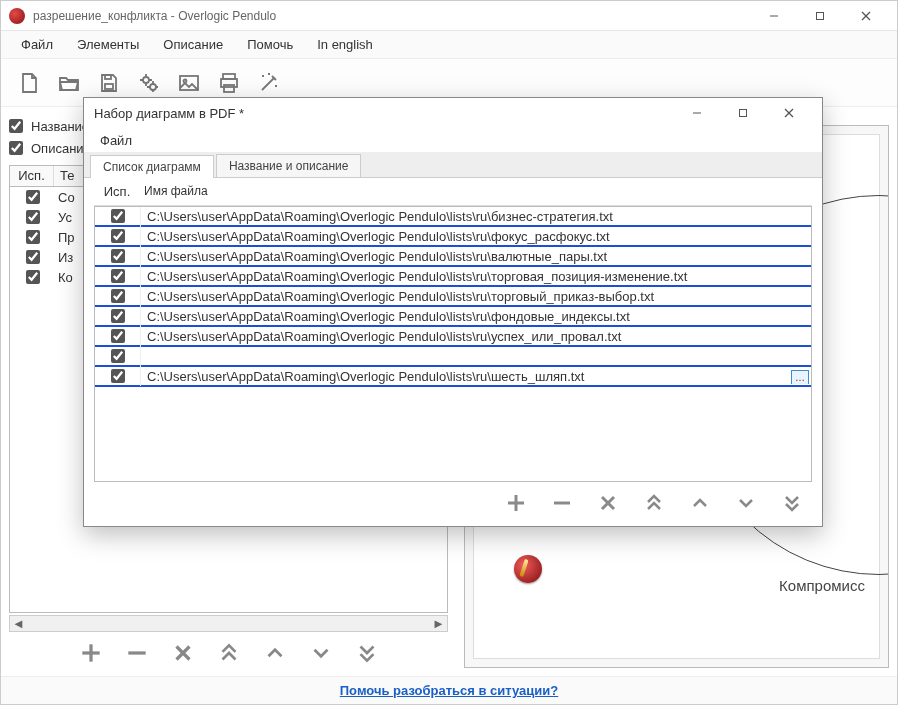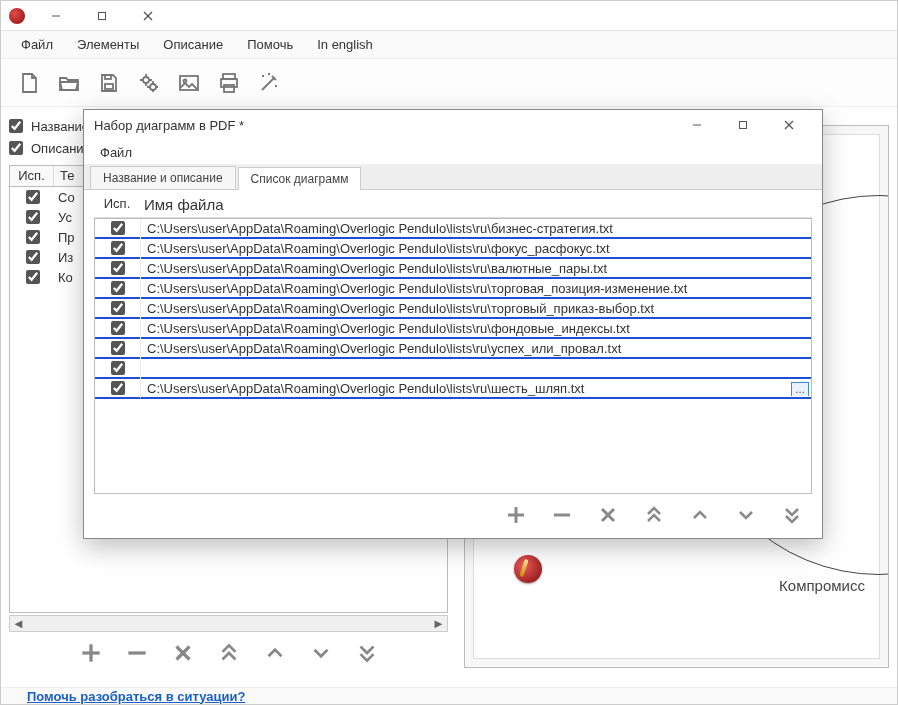--- a/index.html
+++ b/index.html
@@ -48,54 +48,55 @@
   
   .preview-label { font-size:12px; color:#555; height:18px; padding-left:4px; }
   .preview-box { flex:1; border:1px solid #bbb; background:#f7f7f7; position:relative; overflow:hidden;}
   .preview-canvas { position:absolute; inset:8px; background:#fff; border:1px solid #ddd;}
   .red-dot { position:absolute; width:28px; height:28px; border-radius:50%; background:radial-gradient(circle at 35% 35%, #f05a5a 0%, #7e0d0d 100%); left:40px; bottom:75px; box-shadow:0 1px 2px rgba(0,0,0,.4);}
   .red-dot:after { content:""; position:absolute; left:8px; top:4px; width:4px; height:18px; background:linear-gradient(#ffe9a0,#c68a00); transform:rotate(18deg); border-radius:2px;}
   .arc { position:absolute; right:-190px; top:60px; width:380px; height:380px; border:1px solid #444; border-radius:50%; }
   .arc-label { position:absolute; right:14px; bottom:64px; font-size:15px; color:#444;}
 
   
-  .footer { position:absolute; bottom:0; left:0; right:0; height:17px; display:flex; align-items:center; padding:0 26px; border-top:1px solid #eee; background:#fafafa;}
+  .footer { position:absolute; bottom:0; left:0; right:0; height:28px; display:flex; align-items:center; padding:0 26px; border-top:1px solid #eee; background:#fafafa;justify-content:center;}
   .footer a { color:#1a5fc7; text-decoration:underline; font-weight:600; font-size:13px;}
 
   
-  .dialog { position:absolute; left:82px; top:108px; width:740px; height:430px; background:#fff; border:1px solid #888; box-shadow:0 8px 24px rgba(0,0,0,.25); display:flex; flex-direction:column; z-index:50;}
+  .dialog { position:absolute; left:82px; top:96px; width:740px; height:430px; background:#fff; border:1px solid #888; box-shadow:0 8px 24px rgba(0,0,0,.25); display:flex; flex-direction:column; z-index:50;}
   .dlg-title { height:30px; display:flex; align-items:center; padding:0 10px; font-size:13px;}
   .dlg-title .ttxt { flex:1; }
   .dlg-menu { height:24px; display:flex; align-items:center; padding:0 8px; font-size:13px;}
   .dlg-menu .mi { padding:2px 8px;}
   .dlg-tabs { height:26px; display:flex; align-items:flex-end; background:#eee; border-bottom:1px solid #ccc; padding-left:6px; gap:2px;}
   .dlg-tabs .tab { padding:4px 12px; font-size:12px; background:#f6f6f6; border:1px solid #ccc; border-bottom:none; color:#444;}
   .dlg-tabs .tab.active { background:#fff; position:relative; top:1px;}
   .dlg-body { flex:1; padding:6px 10px 0 10px; display:flex; flex-direction:column;}
   .dlg-hdr { display:flex; height:22px; border-bottom:1px solid #ddd;}
   .dlg-hdr .hc1 { width:46px; text-align:center; font-size:13px;}
-  .dlg-hdr .hc2 { flex:1; padding-left:4px; font-size:15px;}
+  .dlg-hdr .hc2 { flex:1; padding-left:4px; font-size:12px;}
   .dlg-list { border:1px solid #bbb; flex:1; overflow:auto;}
   .dlg-row { display:flex; align-items:center; height:20px; font-size:13px; border-bottom:2px solid #1d4ed8;}
   .dlg-row .c1 { width:46px; text-align:center; border-right:1px solid #eee;}
   .dlg-row .c2 { flex:1; padding-left:6px; white-space:nowrap; overflow:hidden; position:relative;}
   .ellips-btn { position:absolute; right:2px; top:1px; width:18px; height:16px; border:1px solid #3b8bd6; background:#eaf3fb; font-size:10px; line-height:14px; text-align:center; color:#333;}
   .dlg-tool { height:44px; display:flex; align-items:center; justify-content:flex-end; gap:22px; padding:0 18px;}
   .dlg-tool svg { width:24px; height:24px; }
   .gray-ic { color:#8a8a8a; }
 
   input[type=checkbox]{ accent-color:#555; width:14px; height:14px;}
 </style>
 </head>
 <body>
 
 <div id="app">
 
   <div class="titlebar">
     <div class="app-icon"></div>
+    <div class="title-text">разрешение_конфликта - Overlogic Pendulo</div>
     <div class="win-btn">
         <svg viewBox="0 0 10 10" width="10" height="10">
           <line x1="1" y1="5" x2="9" y2="5" stroke="currentColor" stroke-width="1"></line>
         </svg>
       </div>
     <div class="win-btn">
         <svg viewBox="0 0 10 10" width="10" height="10">
           <rect x="1.5" y="1.5" width="7" height="7" fill="none" stroke="currentColor" stroke-width="1"></rect>
         </svg>
       </div>
@@ -269,22 +270,22 @@
           <svg viewBox="0 0 10 10" width="10" height="10">
             <line x1="1" y1="1" x2="9" y2="9" stroke="currentColor" stroke-width="1.2"></line>
             <line x1="9" y1="1" x2="1" y2="9" stroke="currentColor" stroke-width="1.2"></line>
           </svg>
         </div>
     </div>
     <div class="dlg-menu">
       <div class="mi">Файл</div>
     </div>
     <div class="dlg-tabs">
+      <div class="tab active">Список диаграмм</div>
       <div class="tab">Название и описание</div>
-      <div class="tab active">Список диаграмм</div>
     </div>
     <div class="dlg-body">
       <div class="dlg-hdr">
         <div class="hc1">Исп.</div>
         <div class="hc2">Имя файла</div>
       </div>
       <div class="dlg-list" id="dlg-list">
           <div class="dlg-row">
             <div class="c1"><input type="checkbox" checked="" style=""></div>
                    <div class="c2">C:\Users\user\AppData\Roaming\Overlogic Pendulo\lists\ru\бизнес-стратегия.txt</div>

